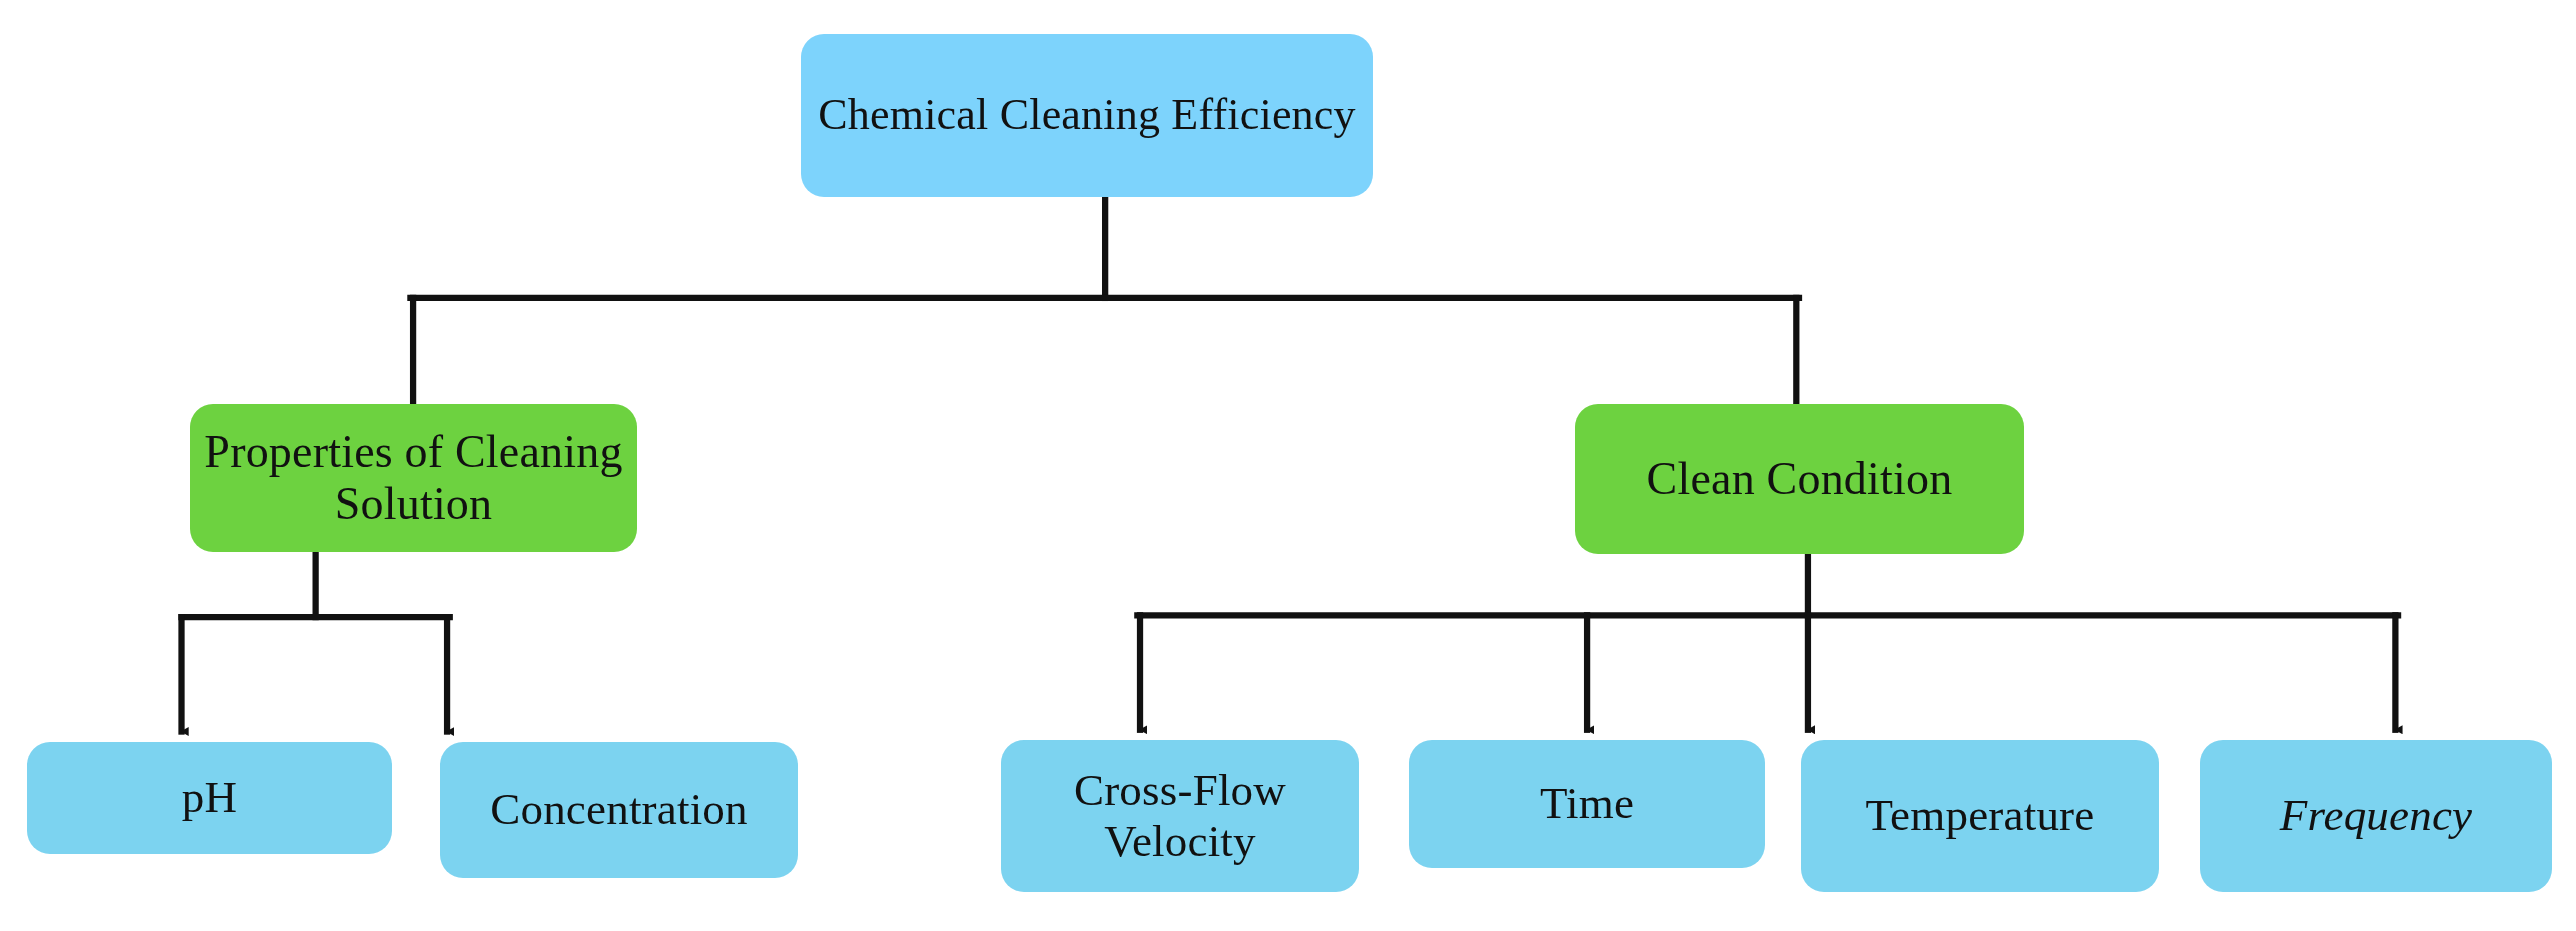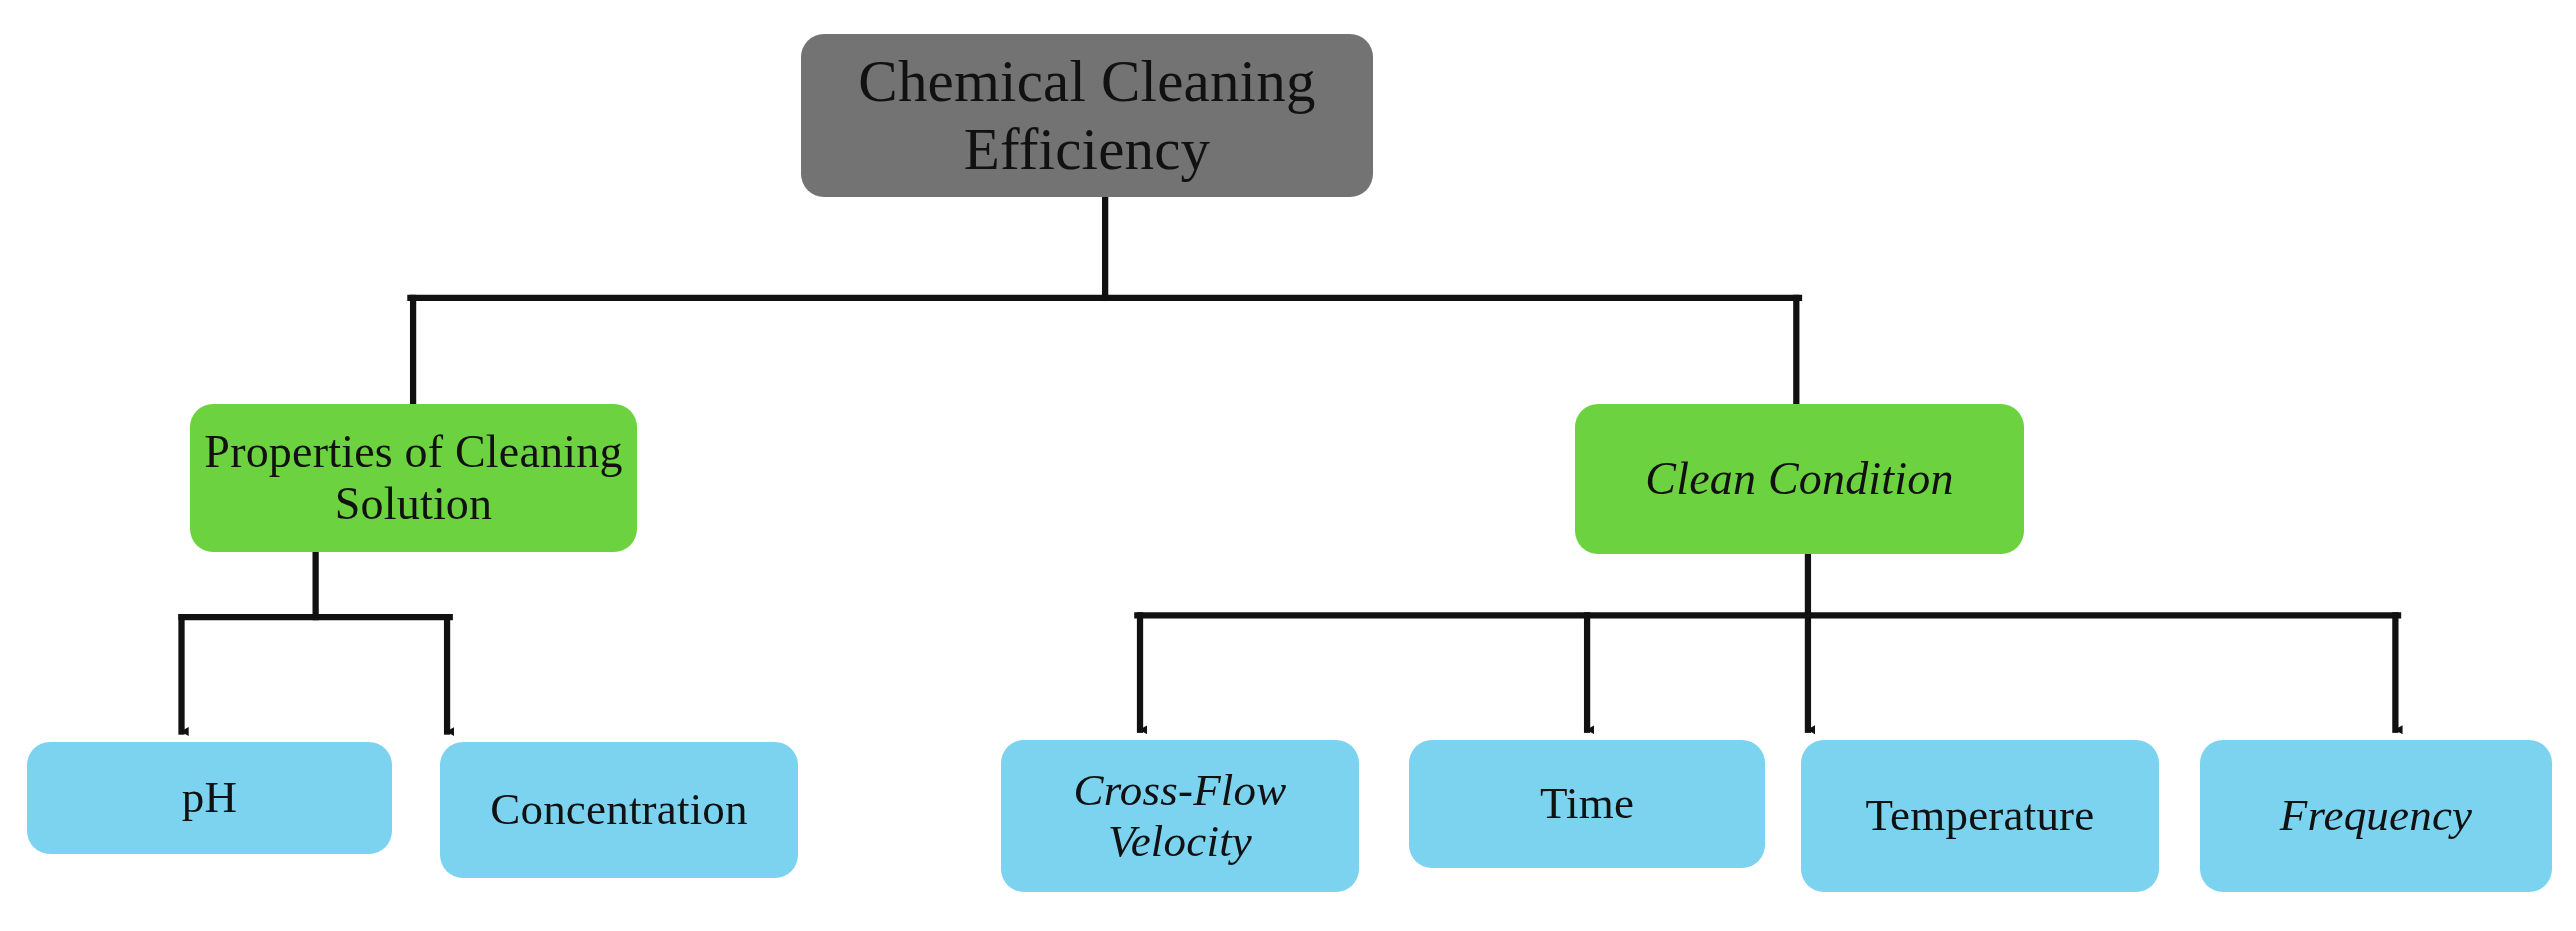--- a/index.html
+++ b/index.html
@@ -36,22 +36,22 @@
     letter-spacing: 0.2px;
     z-index: 2;
   }
   .node .label {
     display: block;
     width: 100%;
     padding: 0 9px;
     box-sizing: border-box;
   }
   .node-root {
-    background: #737373;
-    font-size: 59px;
+    background: #7dd3fc;
+    font-size: 44px;
   }
   .node-branch {
     background: #6DD240;
     font-size: 46px;
   }
   .node-leaf {
     background: #7CD3F0;
     font-size: 45px;
   }
 </style>
@@ -92,33 +92,33 @@
   </svg>
 
   <div class="node node-root" style="left:801px; top:34px; width:572px; height:163px;">
     <span class="label">Chemical Cleaning Efficiency</span>
   </div>
 
   <div class="node node-branch" style="left:190px; top:404px; width:447px; height:148px;justify-content:flex-end;">
     <span class="label">Properties of Cleaning Solution</span>
   </div>
 
-  <div class="node node-branch" style="left:1575px; top:404px; width:449px; height:150px;font-style:italic;">
+  <div class="node node-branch" style="left:1575px; top:404px; width:449px; height:150px;">
     <span class="label">Clean Condition</span>
   </div>
 
   <div class="node node-leaf" style="left:27px; top:742px; width:365px; height:112px;">
     <span class="label">pH</span>
   </div>
 
   <div class="node node-leaf" style="left:440px; top:742px; width:358px; height:136px;">
     <span class="label">Concentration</span>
   </div>
 
-  <div class="node node-leaf" style="left:1001px; top:740px; width:358px; height:152px;font-style:italic;">
+  <div class="node node-leaf" style="left:1001px; top:740px; width:358px; height:152px;">
     <span class="label">Cross-Flow Velocity</span>
   </div>
 
   <div class="node node-leaf" style="left:1409px; top:740px; width:356px; height:128px;">
     <span class="label">Time</span>
   </div>
 
   <div class="node node-leaf" style="left:1793px; top:740px; width:358px; height:152px;margin-left:8px;">
     <span class="label">Temperature</span>
   </div>

